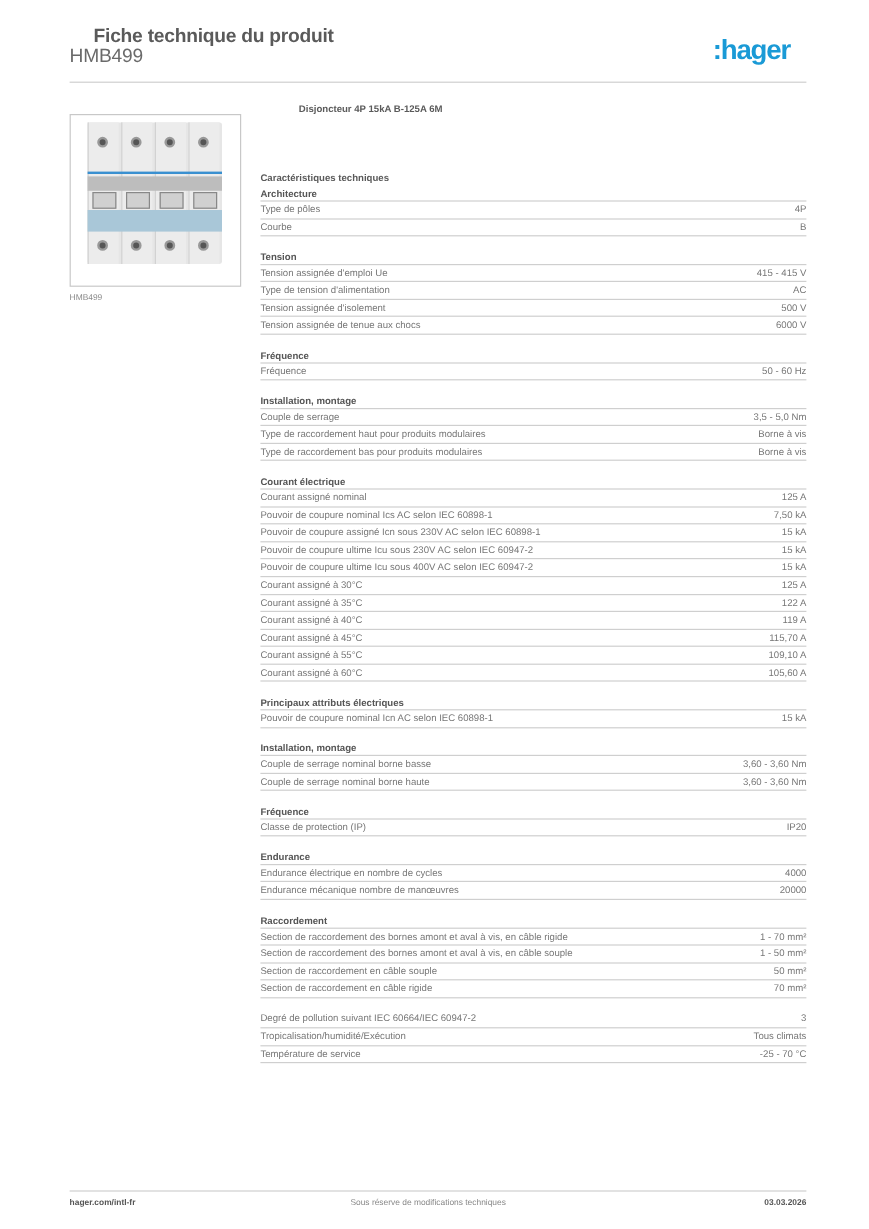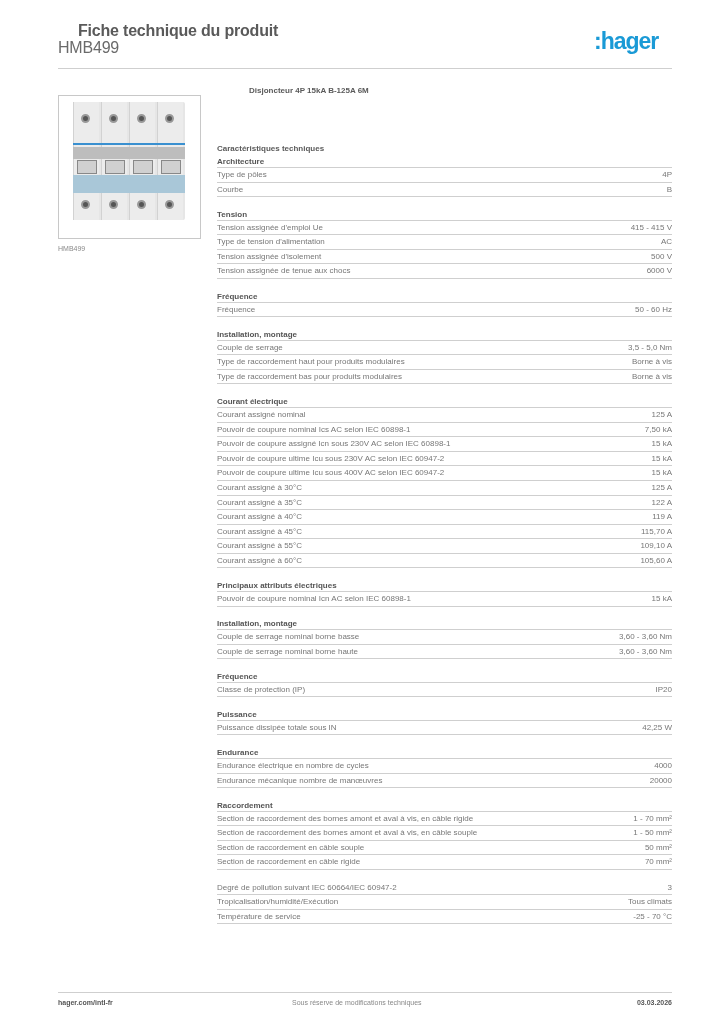--- a/index.html
+++ b/index.html
@@ -194,27 +194,20 @@
       </div>
     </div>
     <div class="group">
       <div class="group-header">Fréquence</div>
       <div class="row">
         <span class="label">Classe de protection (IP)</span>
         <span class="value">IP20</span>
       </div>
     </div>
     <div class="group">
-      <div class="group-header">Puissance</div>
-      <div class="row">
-        <span class="label">Puissance dissipée totale sous IN</span>
-        <span class="value">42,25 W</span>
-      </div>
-    </div>
-    <div class="group">
       <div class="group-header">Endurance</div>
       <div class="row">
         <span class="label">Endurance électrique en nombre de cycles</span>
         <span class="value">4000</span>
       </div>
       <div class="row">
         <span class="label">Endurance mécanique nombre de manœuvres</span>
         <span class="value">20000</span>
       </div>
     </div>

